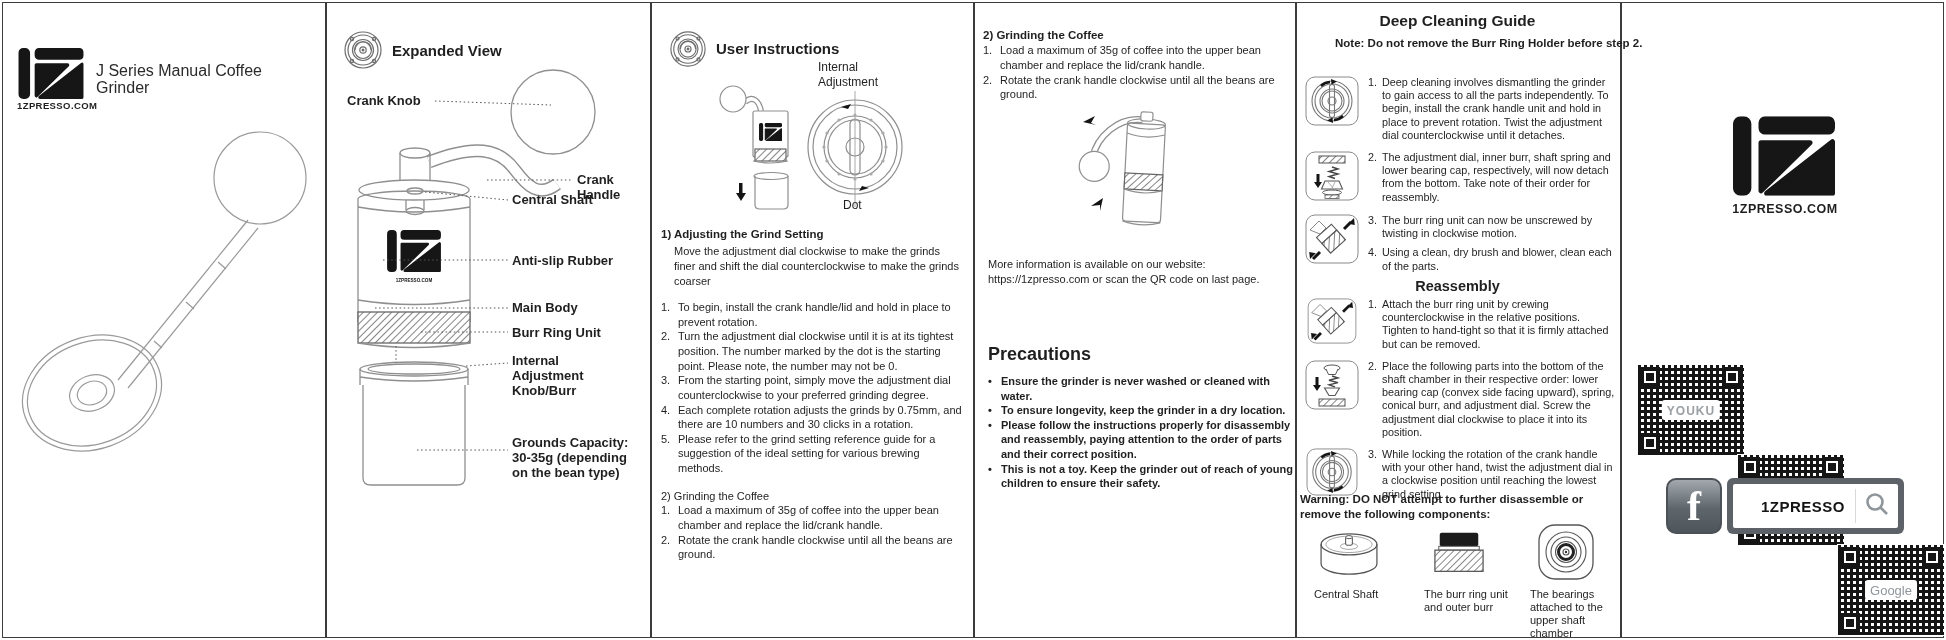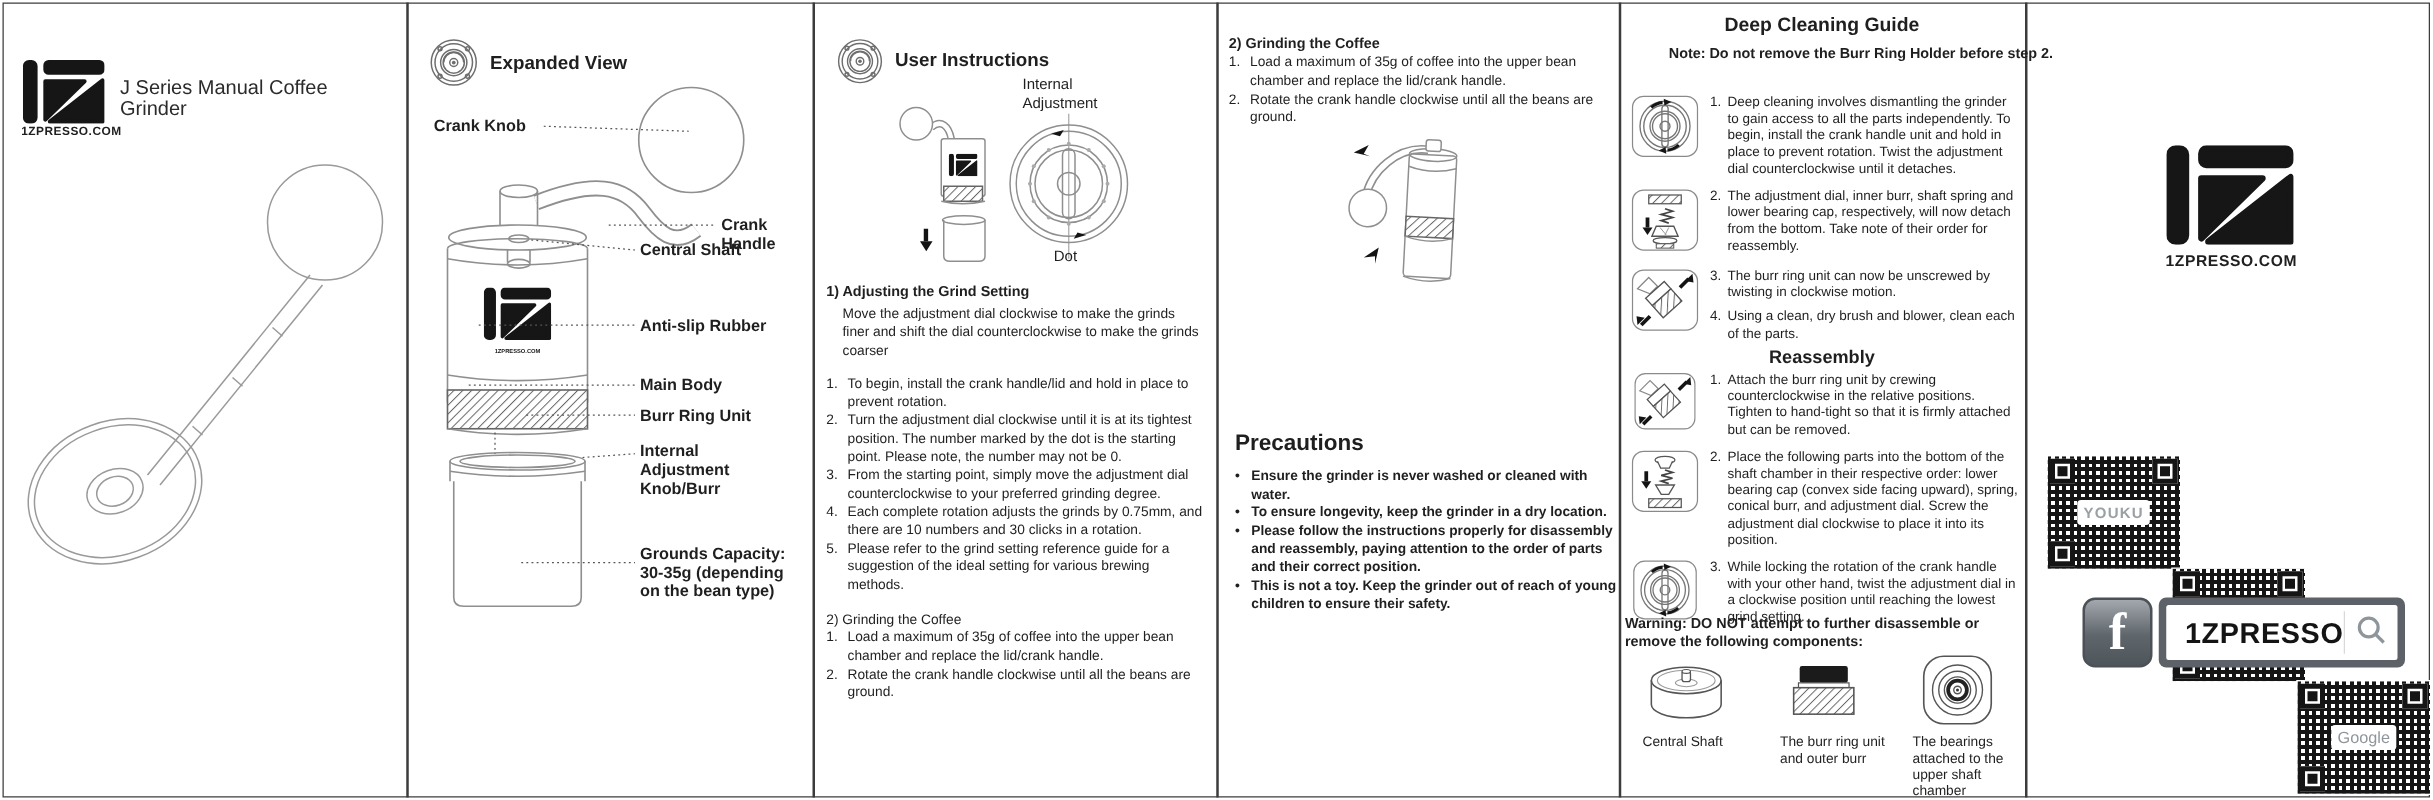--- a/index.html
+++ b/index.html
@@ -31,21 +31,21 @@
   .finder .fc{width:8px;height:8px;margin:2px;background:#151515;}
   .qlabel{position:absolute;left:50%;top:50%;transform:translate(-50%,-50%);
           background:#fff;padding:1px 5px;border-radius:3px;white-space:nowrap;}
   .fbbar{display:flex;align-items:center;}
   .fbicon{flex:none;width:52px;height:52px;border-radius:10px;border:2px solid #4b5156;
           background:linear-gradient(#a2a8ad,#5e656b 55%,#4e555b);
           display:flex;align-items:center;justify-content:center;
           font-family:"Liberation Serif",serif;font-weight:bold;font-size:42px;color:#fff;margin-right:5px;}
   .fbfield-wrap{flex:1;background:#5c6267;border-radius:6px;padding:6px;height:44px;display:flex;}
   .fbfield{flex:1;background:#fff;border-radius:2px;display:flex;align-items:center;}
-  .fbtext{flex:1;padding-left:15px;font-weight:bold;font-size:23px;letter-spacing:0.5px;color:#141414;}
+  .fbtext{flex:1;padding-left:28px;font-weight:bold;font-size:15px;letter-spacing:0.5px;color:#141414;}
   .fbdiv{width:1px;height:34px;background:#d9d9d9;}
   .cap{font-size:11px;line-height:13px;}
 </style>
 </head>
 <body>
 
 <div class="sheet">
 
   <svg width="0" height="0" style="position:absolute" aria-hidden="true">
     <defs>
@@ -350,20 +350,21 @@
       <rect x="93" y="10" width="12" height="9" rx="2" fill="#fff"></rect>
       <path d="M80,32 Q99,38 118,32"></path>
       <rect x="80" y="72" width="38" height="16" fill="url(#hatch)" stroke="#666"></rect>
       <path d="M80,88 Q99,94 118,88"></path>
       <path d="M80,120 Q99,126 118,120"></path>
     </g>
     <path d="M38,20 l12,-6 -4,7 5,2z" fill="#141414"></path>
     <path d="M58,96 l-12,8 9,-1 0,6z" fill="#141414"></path>
   </svg>
 
+  <div class="abs body-text" style="left:988px;top:257px;width:298px">More information is available on our website: https://1zpresso.com or scan the QR code on last page.</div>
 
   <div class="abs b" style="left:988px;top:344px;font-size:18px">Precautions</div>
   <div class="abs" style="left:988px;top:374px;width:306px;font-size:11px;line-height:14.6px">
     <div class="bul">
         <span class="m">•</span>
         <span>Ensure the grinder is never washed or cleaned with water.</span>
       </div>
     <div class="bul">
         <span class="m">•</span>
         <span>To ensure longevity, keep the grinder in a dry location.</span>

